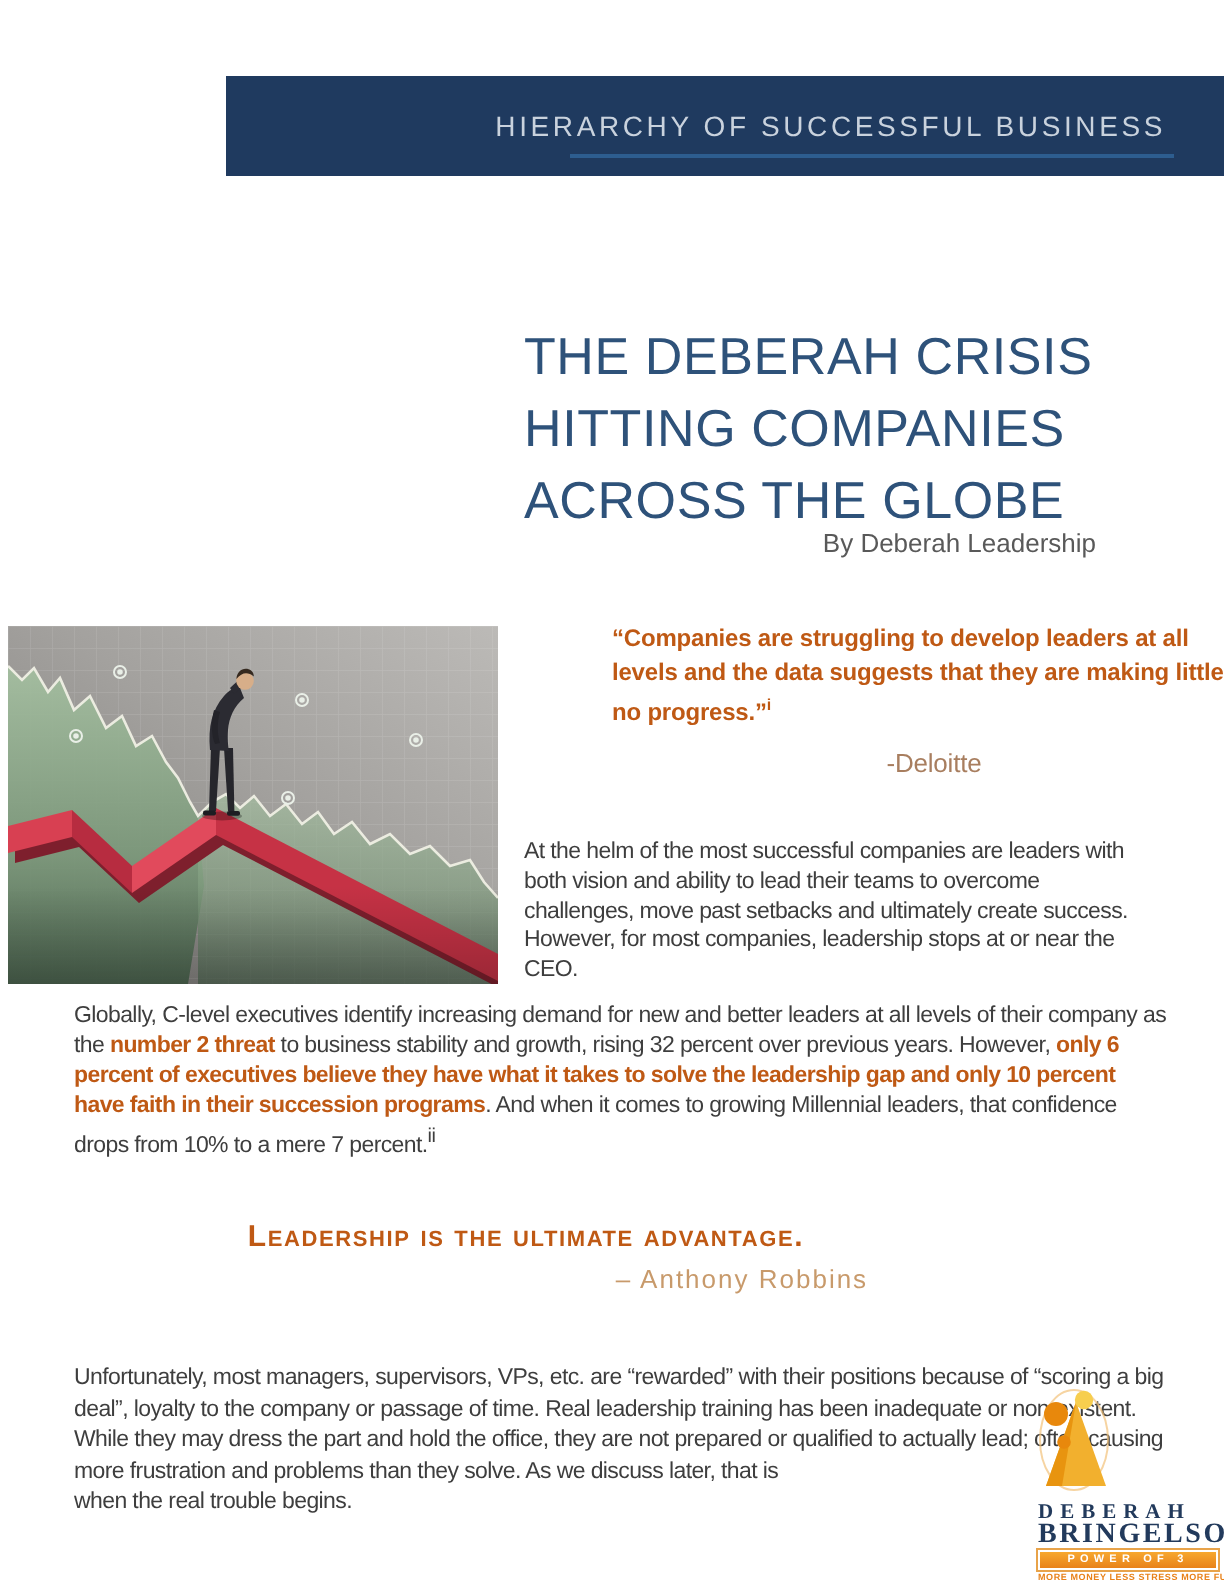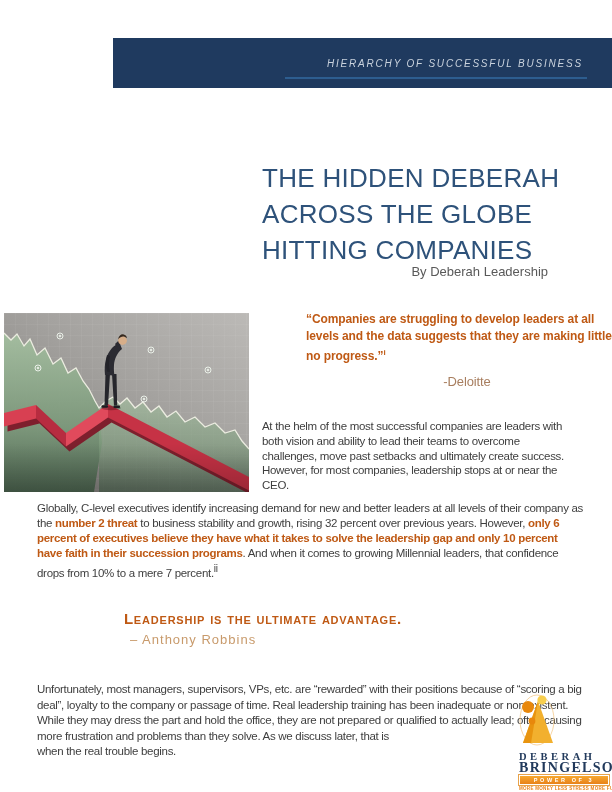--- a/index.html
+++ b/index.html
@@ -7,21 +7,21 @@
   body { font-family:"Liberation Sans", sans-serif; }
   .page {
     position:relative; width:612px; height:792px; margin:0 auto;
     background:#ffffff; overflow:hidden;
   }
 
   
   .banner { position:absolute; left:113px; top:38px; right:0; height:50px; background:#1F3A5F; }
   .banner-text {
     position:absolute; right:29px; top:50%; transform:translateY(-50%);
-    color:#C9D2DD; font-size:10px; letter-spacing:1.8px; white-space:nowrap;font-style:italic;
+    color:#C9D2DD; font-size:14px; letter-spacing:1.8px; white-space:nowrap;
   }
   .banner-underline { position:absolute; left:172px; right:25px; bottom:9px; height:2px; background:#2D5D8F; }
 
   
   .title {
     position:absolute; left:262px; top:160px; width:310px;
     color:#2E527A; font-size:26px; line-height:36px; font-weight:400; letter-spacing:0.3px;
   }
   .title span { display:block; }
   .byline {
@@ -44,21 +44,21 @@
   .closing{ position:absolute; left:37px;  top:682px; width:545px; line-height:15.5px; }
   .accent { color:#BF5914; font-weight:bold; }
   .fn { font-size:10px; vertical-align:super; }
 
   
   .pull-quote {
     position:absolute; left:0; top:610px; width:526px; text-align:center;
     color:#BF5914; font-weight:bold; font-size:15px; font-variant:small-caps; letter-spacing:0.8px;
   }
   .pull-attr {
-    position:absolute; left:130px; top:632px; width:482px; text-align:left;
+    position:absolute; left:130px; top:632px; width:482px; text-align:center;
     color:#C89A6B; font-size:13px; letter-spacing:1px;
   }
 
   
   .photo { position:absolute; left:4px; top:313px; width:245px; height:179px; display:block; }
 
   
   .logo { position:absolute; right:3px; bottom:1px; display:flex; align-items:flex-start;flex-direction:column; }
   .logo-mark { width:37px; height:52px; margin-right:2px; }
   .logo-textcol { padding-top:5px; width:90px; }
@@ -81,23 +81,23 @@
 <body>
 
 <div class="page">
 
   <header class="banner">
     <span class="banner-text">HIERARCHY OF SUCCESSFUL BUSINESS</span>
     <span class="banner-underline"></span>
   </header>
 
   <h1 class="title">
-    <span>THE HIDDEN DEBERAH</span>
+    <span>THE DEBERAH CRISIS</span>
+    <span>HITTING COMPANIES</span>
     <span>ACROSS THE GLOBE</span>
-    <span>HITTING COMPANIES</span>
   </h1>
   <div class="byline">By Deberah Leadership</div>
 
   <svg class="photo" viewBox="0 0 245 179" aria-hidden="true">
     <defs>
       <linearGradient id="wallGrad" x1="0" y1="1" x2="1" y2="0">
         <stop offset="0" stop-color="#7E7C79"></stop>
         <stop offset="0.55" stop-color="#A3A19E"></stop>
         <stop offset="1" stop-color="#BCBAB7"></stop>
       </linearGradient>

